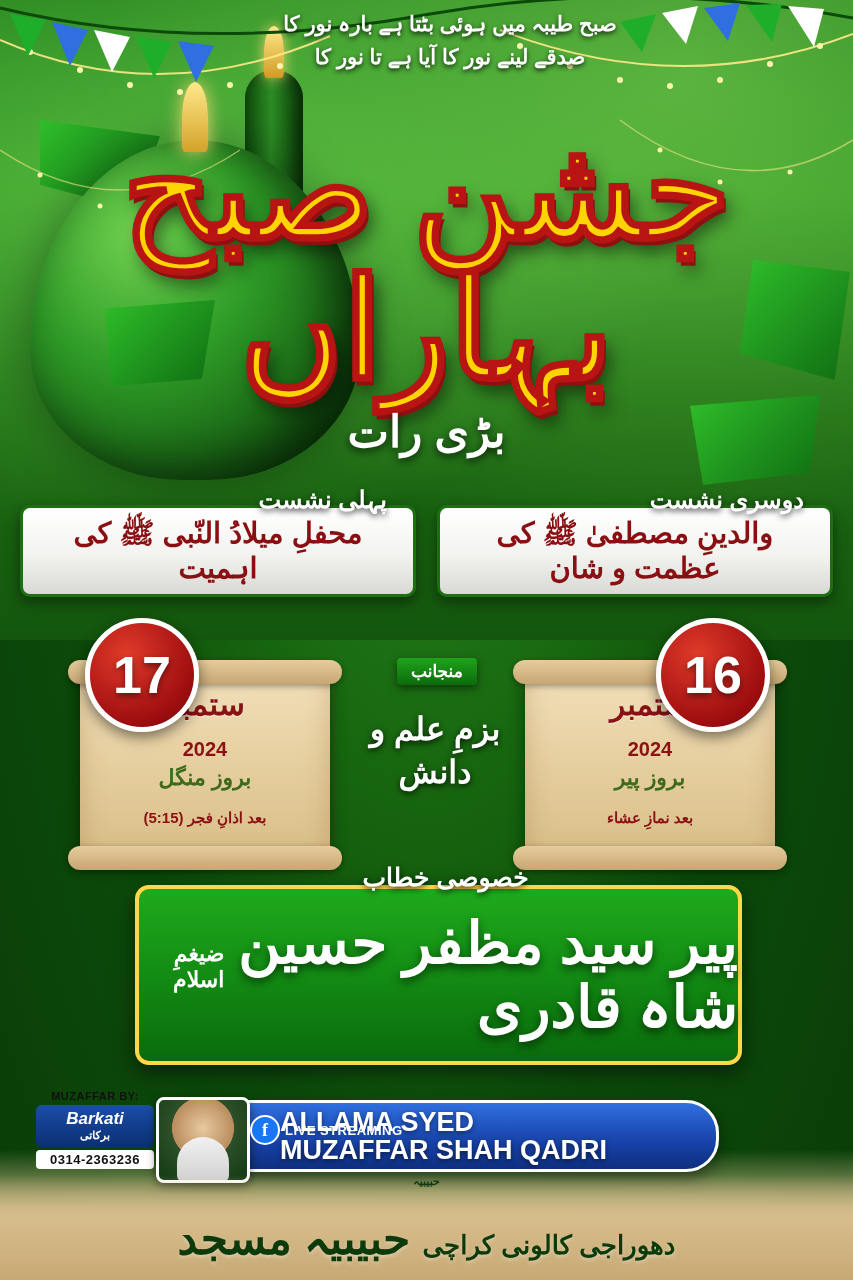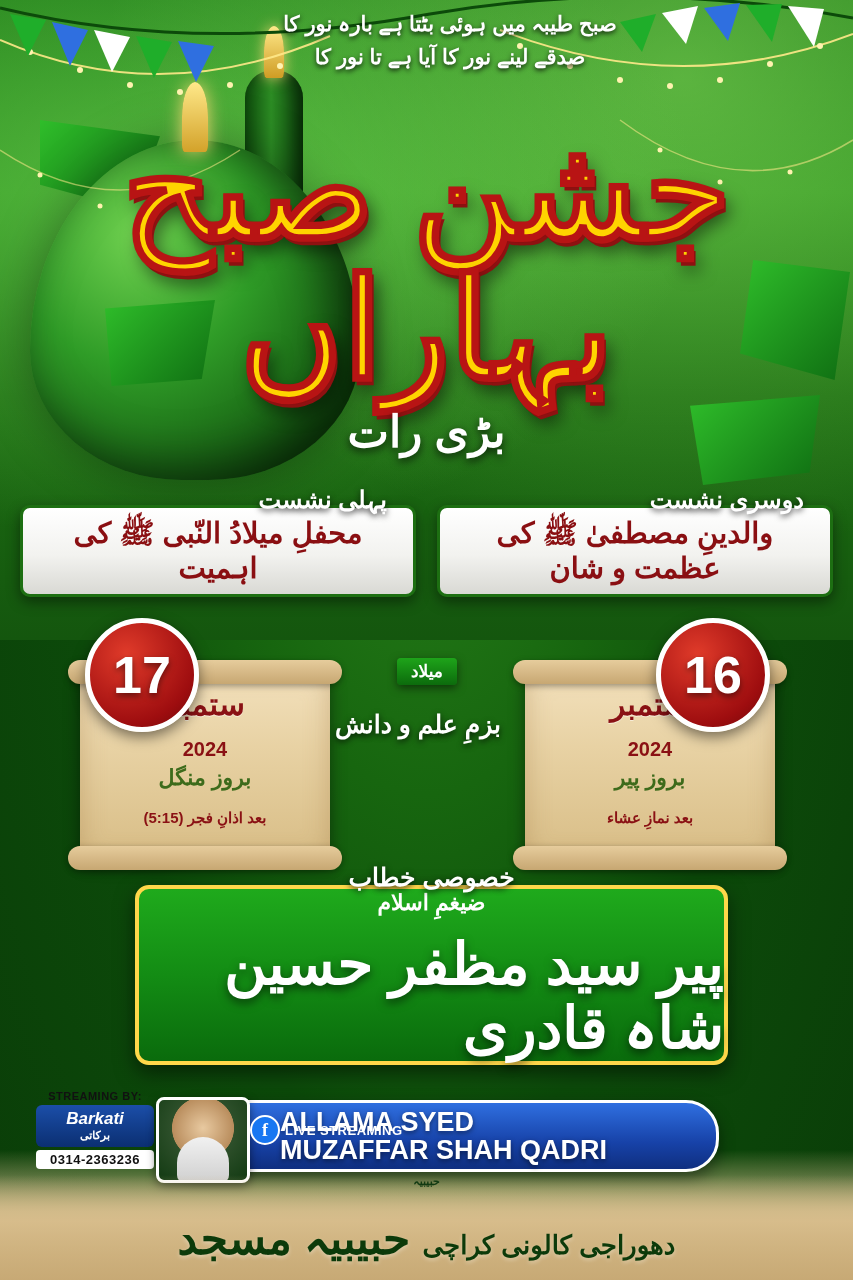--- a/index.html
+++ b/index.html
@@ -244,24 +244,24 @@
     text-shadow: 0 3px 6px rgba(0,0,0,0.5);
   }
   .badge.right { right: 60px; top: -22px; }
   .badge.left  { left: 60px;  top: -22px; }
 
   .center-note {
     position: absolute;
     left: 310px; top: 68px;
     width: 200px;
     direction: rtl;
-    text-align: left;
-    color: #ffffff;
-    font-weight: bold;
-    font-size: 25px;
+    text-align: center;
+    color: #ffffff;
+    font-weight: bold;
+    font-size: 32px;
     line-height: 1.35;
     text-shadow: 0 2px 6px rgba(0,0,0,0.8);
   }
   .center-tag {
     position: absolute;
     left: 372px; top: 18px;
     background: linear-gradient(180deg, #1ea41a, #0c6b0c);
     color: #fff;
     font-size: 17px;
     font-weight: bold;
@@ -275,23 +275,23 @@
   .speaker-panel {
     position: absolute;
     left: 135px; top: 885px;
     width: 585px;
     height: 172px;
     border-radius: 14px;
     background: linear-gradient(180deg, #1faa1c 0%, #138c14 50%, #0a6b0c 100%);
     border: 4px solid #ffd84a;
     box-shadow: 0 8px 20px rgba(0,0,0,0.5);
     display: flex;
-    flex-direction: column;
     align-items: center;
     justify-content: center;
+    padding-left: 14px;
   }
   .speaker-title {
     position: absolute;
     top: -26px;
     direction: rtl;
     font-size: 25px;
     font-weight: bold;
     color: #ffffff;
     text-shadow: 0 2px 6px rgba(0,0,0,0.85);
   }
@@ -531,34 +531,34 @@
     <div class="scroll left">
       <div class="scroll-inner">
         <div class="date-month">ستمبر</div>
         <div class="date-year">2024</div>
         <div class="date-day">بروز منگل</div>
         <div class="date-time">بعد اذانِ فجر (5:15)</div>
       </div>
     </div>
     <div class="badge left">17</div>
 
-    <div class="center-tag">میلاد</div>
+    <div class="center-tag">منجانب</div>
     <div class="center-note">بزمِ علم و دانش</div>
   </div>
 
   <div class="speaker-panel">
     <div class="speaker-title">خصوصی خطاب</div>
     <div class="speaker-pre">ضیغمِ اسلام</div>
     <div class="speaker-name">پیر سید مظفر حسین شاہ قادری</div>
   </div>
 
   <div class="ground"></div>
 
   <div class="designer">
-    <div class="dlabel">STREAMING BY:</div>
+    <div class="dlabel">MUZAFFAR BY:</div>
     <div class="dbox">
       <div class="dname">Barkati</div>
       <div class="durdu">برکاتی</div>
     </div>
     <div class="dphone">0314-2363236</div>
   </div>
 
   <div class="livebar">
     <div class="live-photo"></div>
     <div class="fb-badge">

